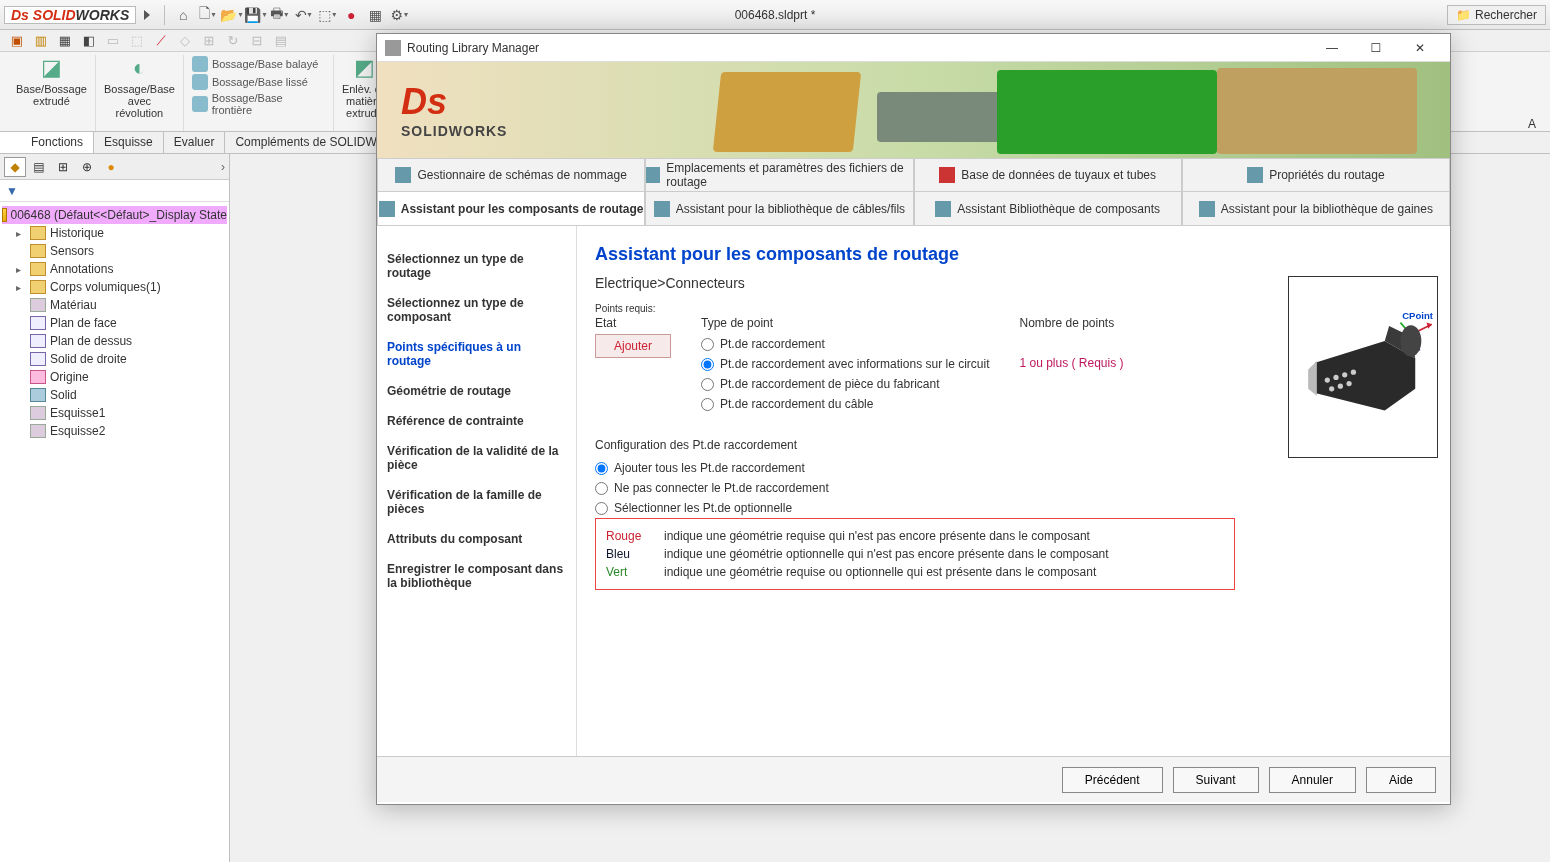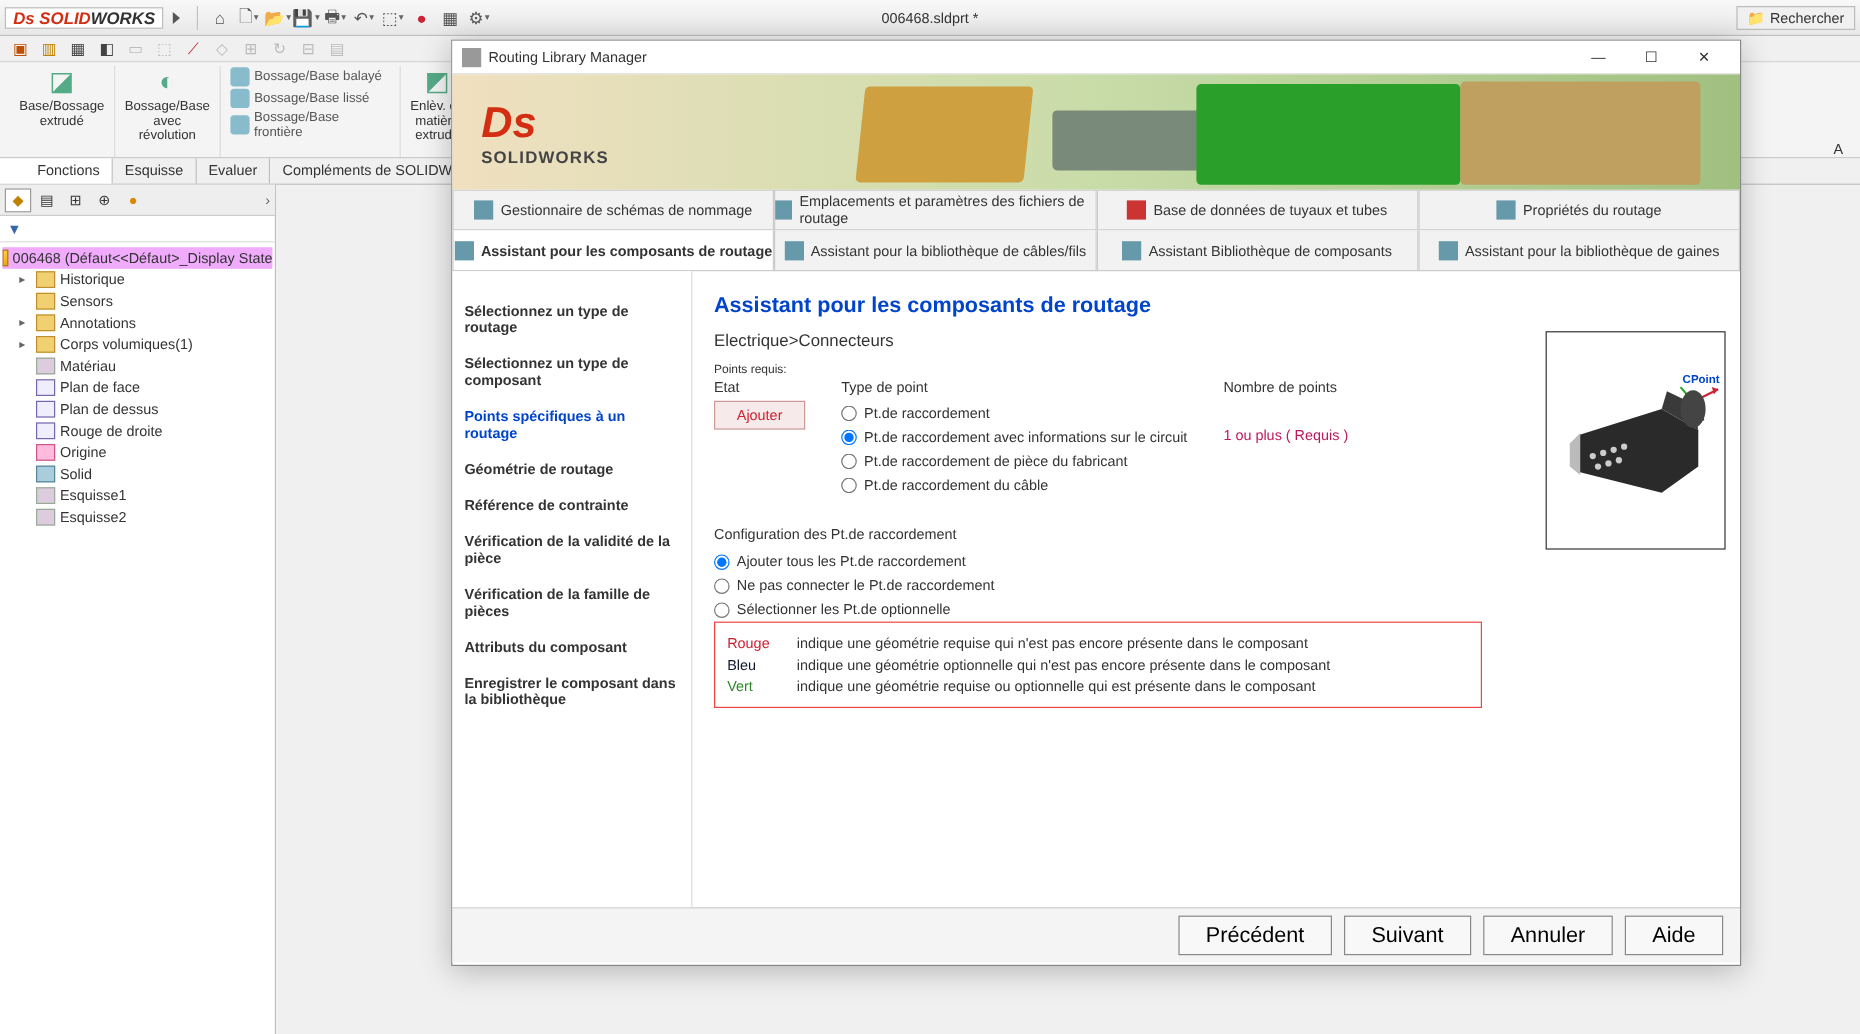--- a/index.html
+++ b/index.html
@@ -95,21 +95,21 @@
   .radio-row input{margin:0;}
   .req{color:#be185d;font-size:12px;}
   .preview{position:absolute;right:12px;top:50px;width:150px;height:182px;border:1px solid #333;background:#fff;display:flex;align-items:center;justify-content:center;}
   .preview svg{width:170px;height:170px;}
   .legend{border:1px solid #ef4444;padding:8px 10px;font-size:12px;max-width:640px;}
   .legend .lrow{display:flex;gap:12px;padding:2px 0;}
   .legend .lkey{width:46px;}
   .k-red{color:#c23;} .k-blue{color:#0f172a;} .k-green{color:#2a8a2a;}
 
   .dlg-footer{height:46px;border-top:1px solid #ccc;background:#f4f4f4;display:flex;align-items:center;justify-content:flex-end;gap:10px;padding:0 14px;}
-  .dlg-footer button{padding:5px 22px;border:1px solid #888;background:#f8f8f8;cursor:pointer;font-size:18px;}
+  .dlg-footer button{padding:5px 22px;border:1px solid #888;background:#f8f8f8;cursor:pointer;font-size:12px;}
 
   .group-title{font-size:12px;margin:24px 0 6px 0;}
 </style>
 </head>
 <body>
 
 <div class="menubar">
   <div class="sw-logo">
     <span style="color:#d42e12">Ds</span>
     <span style="color:#d42e12">SOLID</span><span class="black">WORKS</span>
@@ -242,21 +242,21 @@
           <span>Plan de face</span>
         </div>
         <div class="node lvl1">
           <span class="exp"></span>
           <span class="nico ic-plane"></span>
           <span>Plan de dessus</span>
         </div>
         <div class="node lvl1">
           <span class="exp"></span>
           <span class="nico ic-plane"></span>
-          <span>Rouge de droite</span>
+          <span>Solid de droite</span>
         </div>
         <div class="node lvl1">
           <span class="exp"></span>
           <span class="nico ic-origin"></span>
           <span>Origine</span>
         </div>
         <div class="node lvl1">
           <span class="exp"></span>
           <span class="nico ic-solid"></span>
           <span>Solid</span>

